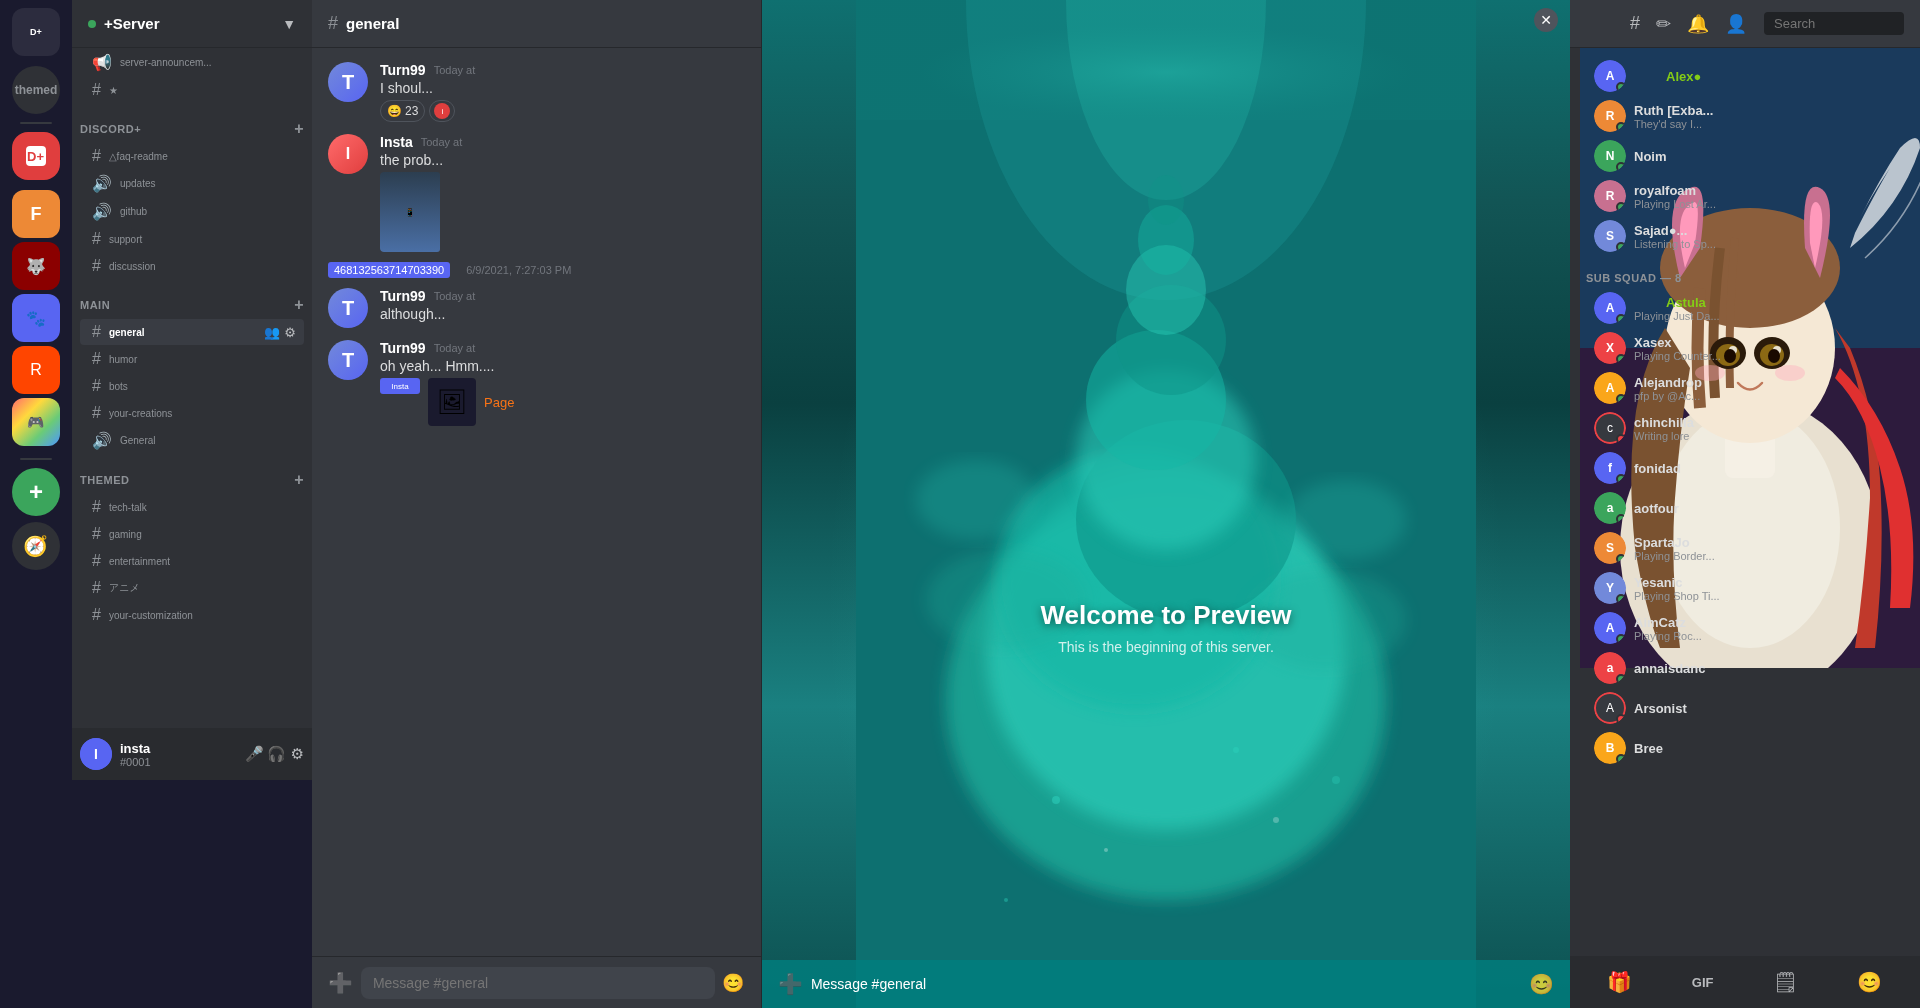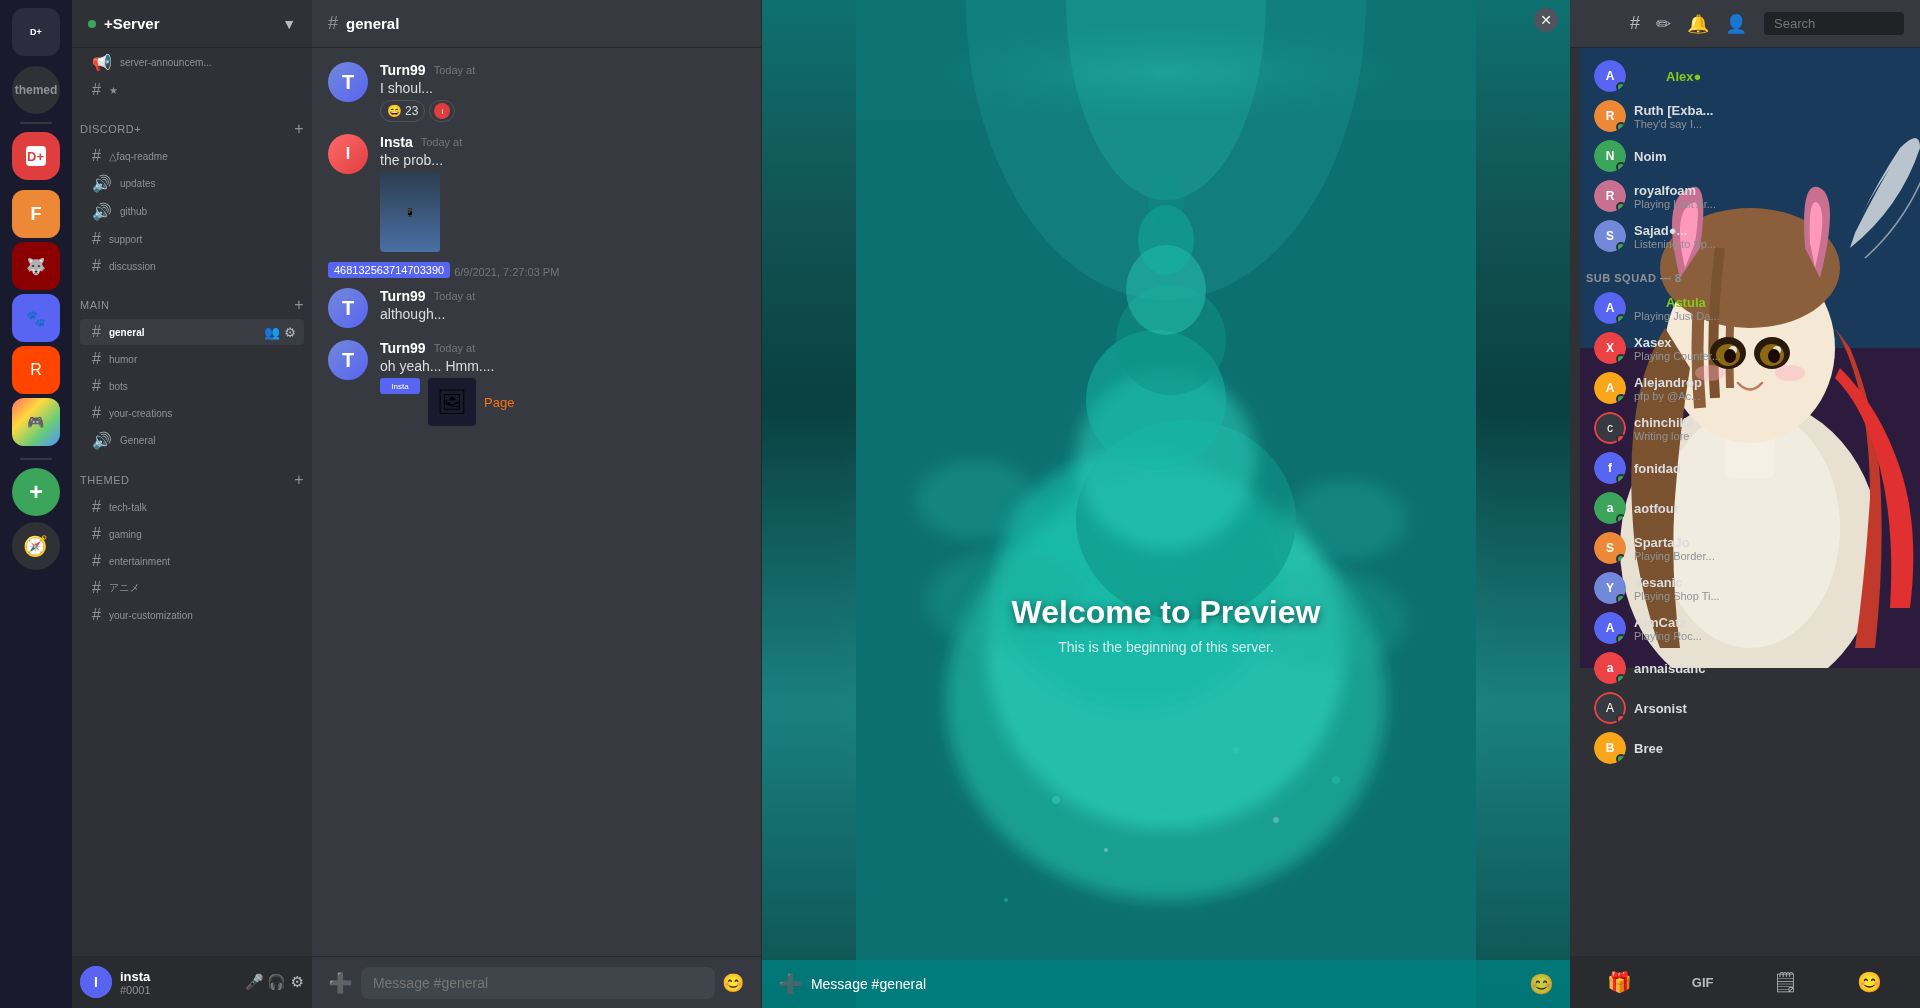--- a/index.html
+++ b/index.html
@@ -18,35 +18,35 @@
       width: 48px; height: 48px; border-radius: 50%; overflow: hidden; cursor: pointer; position: relative;
       display: flex; align-items: center; justify-content: center; font-size: 10px; font-weight: bold;
     }
     .server-icon.active { border-radius: 16px; }
     .server-icon-public { background: #2f3136; color: #dcddde; font-size: 9px; }
     .separator-bar { width: 32px; height: 2px; background: #36393f; border-radius: 1px; margin: 2px 0; }
     .compass-icon { width: 48px; height: 48px; background: #2f3136; border-radius: 50%; display: flex; align-items: center; justify-content: center; color: #b9bbbe; font-size: 20px; cursor: pointer; }
 
     
     .channel-list {
-      width: 240px; min-width: 240px; height: 1008px; background: #2f3136;
+      width: 240px; min-width: 240px; height: 780px; background: #2f3136;
       display: flex; flex-direction: column; overflow: hidden;
     }
     .server-header {
       height: 48px; display: flex; align-items: center; justify-content: space-between;
       padding: 0 16px; border-bottom: 1px solid #26282c; cursor: pointer; background: #2f3136;
     }
     .server-header-name { color: #fff; font-weight: 700; font-size: 15px; display: flex; align-items: center; gap: 8px; }
     .server-online-dot { width: 8px; height: 8px; background: #3ba55c; border-radius: 50%; }
     .channel-sections { flex: 1; overflow-y: auto; padding-bottom: 60px; }
     .channel-sections::-webkit-scrollbar { width: 4px; }
     .channel-sections::-webkit-scrollbar-thumb { background: #202225; border-radius: 2px; }
     .section-header {
       display: flex; align-items: center; justify-content: space-between;
-      padding: 16px 8px 4px 8px; color: #8e9297; font-size: 11px; font-weight: 400; text-transform: uppercase; letter-spacing: 0.5px; cursor: pointer;
+      padding: 16px 8px 4px 8px; color: #8e9297; font-size: 11px; font-weight: 700; text-transform: uppercase; letter-spacing: 0.5px; cursor: pointer;
     }
     .section-header-plus { color: #8e9297; font-size: 16px; cursor: pointer; }
     .channel-item {
       display: flex; align-items: center; gap: 6px; padding: 4px 8px 4px 12px;
       color: #8e9297; font-size: 15px; cursor: pointer; border-radius: 4px; margin: 1px 8px; position: relative;
     }
     .channel-item:hover, .channel-item.active { background: #393c43; color: #dcddde; }
     .channel-item.active { background: #393c43; color: #fff; }
     .channel-prefix { color: #8e9297; font-size: 16px; margin-right: 2px; }
     .channel-name { font-size: 10px; }
@@ -94,21 +94,21 @@
                   linear-gradient(180deg, #0f7070 0%, #125555 20%, #0a4040 40%, #1a8080 70%, #0d5050 100%);
     }
     .smoke-visual {
       position: absolute; inset: 0; display: flex; align-items: center; justify-content: center;
     }
     .smoke-svg { width: 100%; height: 100%; }
     .preview-text-overlay {
       position: absolute; bottom: 35%; left: 50%; transform: translateX(-50%);
       text-align: center; color: #fff;
     }
-    .preview-title { font-size: 32px; font-weight: 700; margin-bottom: 8px; text-shadow: 0 2px 8px rgba(0,0,0,0.5); }
+    .preview-title { font-size: 26px; font-weight: 700; margin-bottom: 8px; text-shadow: 0 2px 8px rgba(0,0,0,0.5); }
     .preview-subtitle { font-size: 14px; color: rgba(255,255,255,0.8); }
     .close-btn {
       position: absolute; right: 12px; top: 8px; background: #4f545c; border: none; border-radius: 50%;
       width: 24px; height: 24px; color: #fff; cursor: pointer; display: flex; align-items: center; justify-content: center; font-size: 14px; z-index: 10;
     }
     .link-preview { background: rgba(0,0,0,0.4); color: #00b7ff; padding: 4px 10px; border-radius: 4px; font-size: 14px; cursor: pointer; display: inline-block; margin-top: 4px; }
 
     
     .right-sidebar {
       width: 350px; min-width: 350px; height: 1008px; background: #2f3136;
@@ -346,21 +346,21 @@
         </div>
         <div class="msg-text">the prob...</div>
         <div class="msg-image-preview" style="margin-top:4px;display:flex;gap:2px;">
           <div style="width:60px;height:80px;background:linear-gradient(#2c3e50,#4a6fa5);border-radius:3px;display:flex;align-items:center;justify-content:center;font-size:8px;color:#fff;text-align:center;padding:2px;">
             <span>📱</span>
           </div>
         </div>
       </div>
     </div>
 
-    <div style="padding: 4px 16px; display:flex; align-items:flex-end; gap:4px;">
+    <div style="padding: 4px 16px; display:flex; align-items:center; gap:16px;">
       <span style="background:#5865f2;color:#fff;font-size:11px;padding:2px 6px;border-radius:3px;cursor:pointer;">468132563714703390</span>
       <span style="color:#72767d;font-size:11px;">6/9/2021, 7:27:03 PM</span>
     </div>
 
     <div class="msg-item">
       <div class="msg-avatar-t">T</div>
       <div class="msg-body">
         <div class="msg-meta">
           <span class="msg-author">Turn99</span>
           <span class="msg-time">Today at</span>

